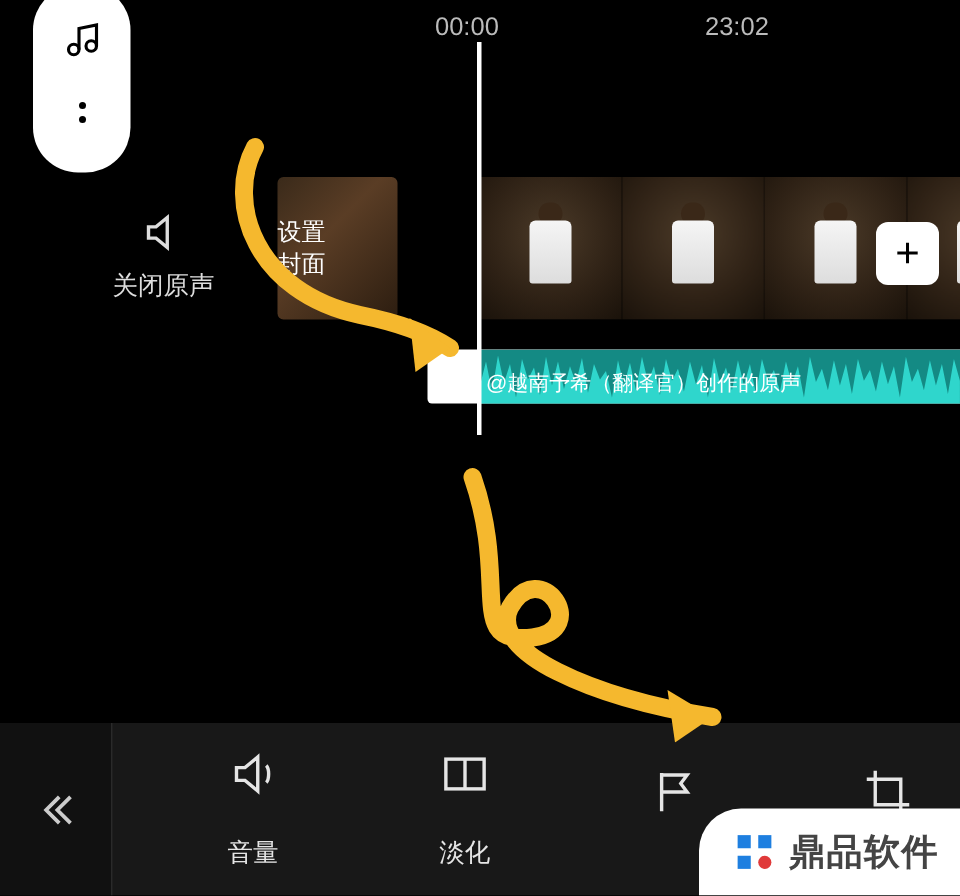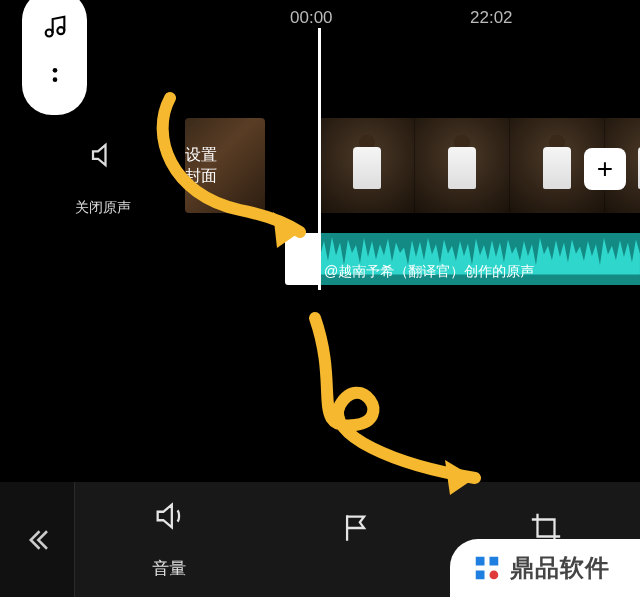--- a/index.html
+++ b/index.html
@@ -39,21 +39,21 @@
 
   
   .mute-block {
     position: absolute;
     left: 75px;
     top: 140px;
     text-align: center;
     color: #ddd;
   }
   .mute-block .ic { font-size: 26px; }
-  .mute-block .lbl { font-size: 14px; margin-top: 22px; text-align: right; }
+  .mute-block .lbl { font-size: 17px; margin-top: 2px; text-align: right; }
 
   
   .cover-thumb {
     position: absolute;
     left: 185px;
     top: 118px;
     width: 80px;
     height: 95px;
     background: linear-gradient(135deg, #3a2a1a, #5a3d25 40%, #2c1d10);
     border-radius: 4px;
@@ -121,21 +121,21 @@
     font-weight: 300;
     z-index: 15;
   }
 
   
   .audio-track {
     position: absolute;
     left: 285px;
     top: 233px;
     right: 0;
-    height: 52px;
+    height: 36px;
     background: #fff;
     border-radius: 3px 0 0 3px;
     overflow: hidden;
   }
   .audio-inner {
     position: absolute;
     left: 35px;
     top: 0;
     right: 0;
     bottom: 0;
@@ -190,36 +190,36 @@
   .tools {
     flex: 1;
     display: flex;
     justify-content: space-around;
     align-items: center;
     height: 100%;
   }
   .tool {
     display: flex;
     flex-direction: column;
-    align-items: center;
+    align-items: flex-end;
     justify-content: center;
     color: #e5e5e5;
     gap: 24px;
     min-width: 80px;
   }
   .tool svg { width: 34px; height: 34px; }
   .tool .tl { font-size: 17px; }
 
   
   .watermark {
     position: absolute;
     right: 0;
     bottom: 0;
     height: 58px;
-    padding: 0 30px 0 22px;
+    padding: 0 14px 0 22px;
     background: #fff;
     border-radius: 28px 0 0 0;
     display: flex;
     align-items: center;
     gap: 8px;
     z-index: 40;
   }
   .wm-logo {
     width: 30px; height: 30px;
     display: block;
@@ -251,21 +251,21 @@
   </span>
   <span class="icon more-vert">
     <svg viewBox="0 0 24 24" fill="#000">
       <circle cx="12" cy="8" r="2"></circle>
         <circle cx="12" cy="16" r="2"></circle>
     </svg>
   </span>
 </div>
 
 <div class="timestamp ts-a">00:00</div>
-<div class="timestamp ts-b">22:02</div>
+<div class="timestamp ts-b">23:02</div>
 
 <div class="mute-block">
   <div class="ic">
     <svg width="30" height="30" viewBox="0 0 24 24" fill="none" stroke="#ddd" stroke-width="1.8">
       <path d="M4 9v6h4l6 5V4l-6 5H4z"></path>
     </svg>
   </div>
   <div class="lbl">关闭原声</div>
 </div>
 
@@ -312,20 +312,27 @@
         <path d="M20 5l-7 7 7 7"></path>
     </svg>
   </div>
   <div class="tools">
     <div class="tool">
       <svg viewBox="0 0 24 24" fill="none" stroke="#e5e5e5" stroke-width="1.6">
         <path d="M4 9v6h4l6 5V4l-6 5H4z"></path>
           <path d="M18 8c1.5 1.5 1.5 6.5 0 8"></path>
       </svg>
       <span class="tl">音量</span>
+    </div>
+    <div class="tool">
+      <svg viewBox="0 0 24 24" fill="none" stroke="#e5e5e5" stroke-width="1.6">
+        <rect x="3" y="5" width="18" height="14"></rect>
+          <line x1="12" y1="5" x2="12" y2="19"></line>
+      </svg>
+      <span class="tl">淡化</span>
     </div>
     <div class="tool">
       <svg viewBox="0 0 24 24" fill="none" stroke="#e5e5e5" stroke-width="1.6">
         <path d="M5 3v18"></path>
           <path d="M5 4h12l-3 4 3 4H5"></path>
       </svg>
       <span class="tl"></span>
     </div>
     <div class="tool">
       <svg viewBox="0 0 24 24" fill="none" stroke="#e5e5e5" stroke-width="1.6">

